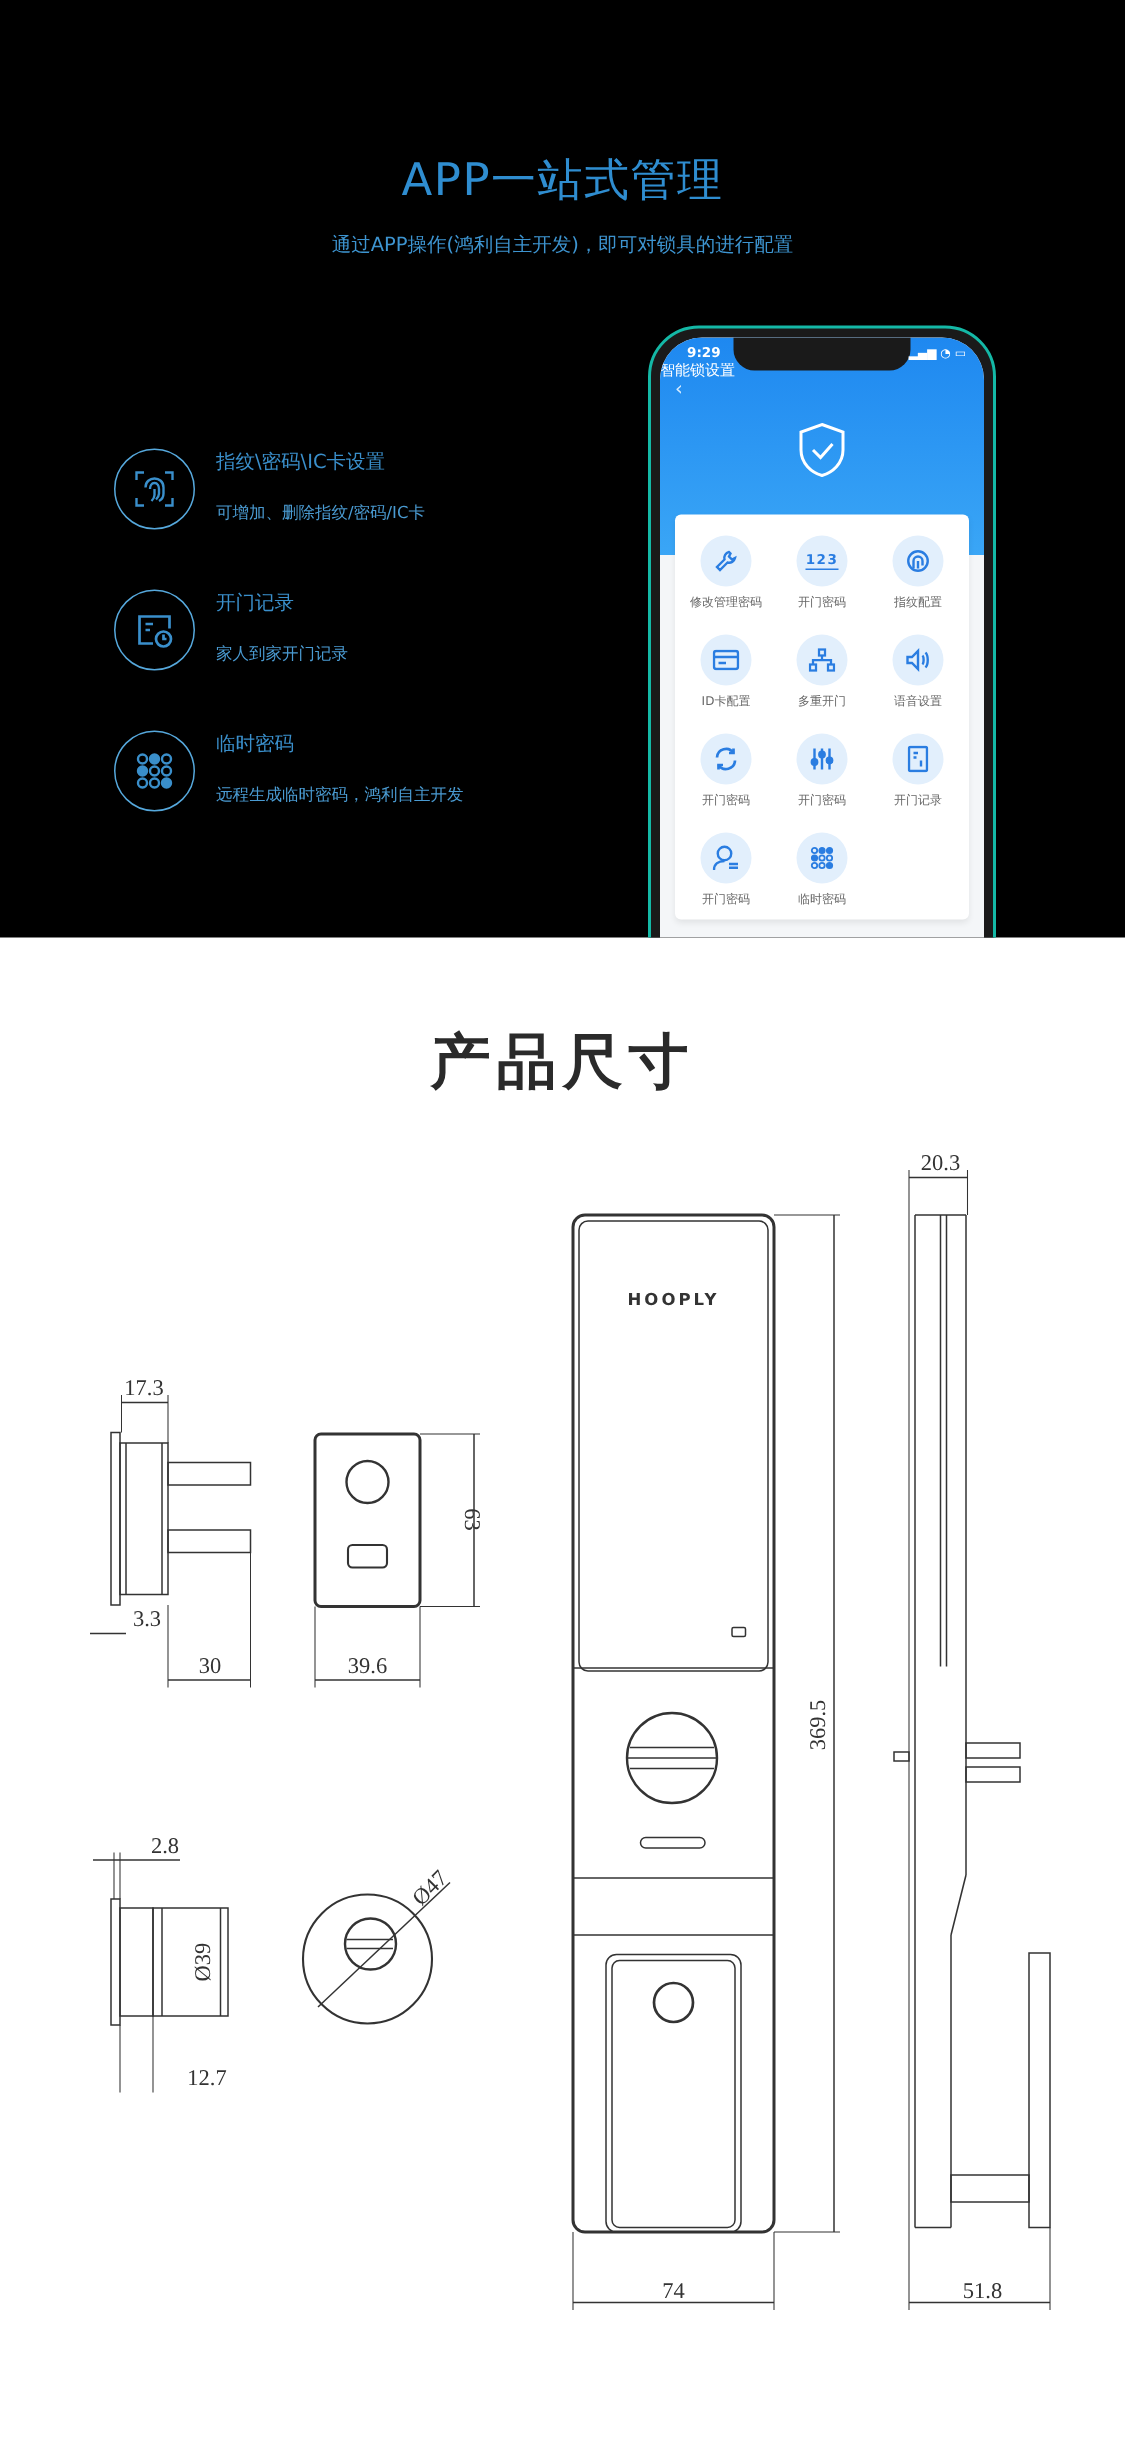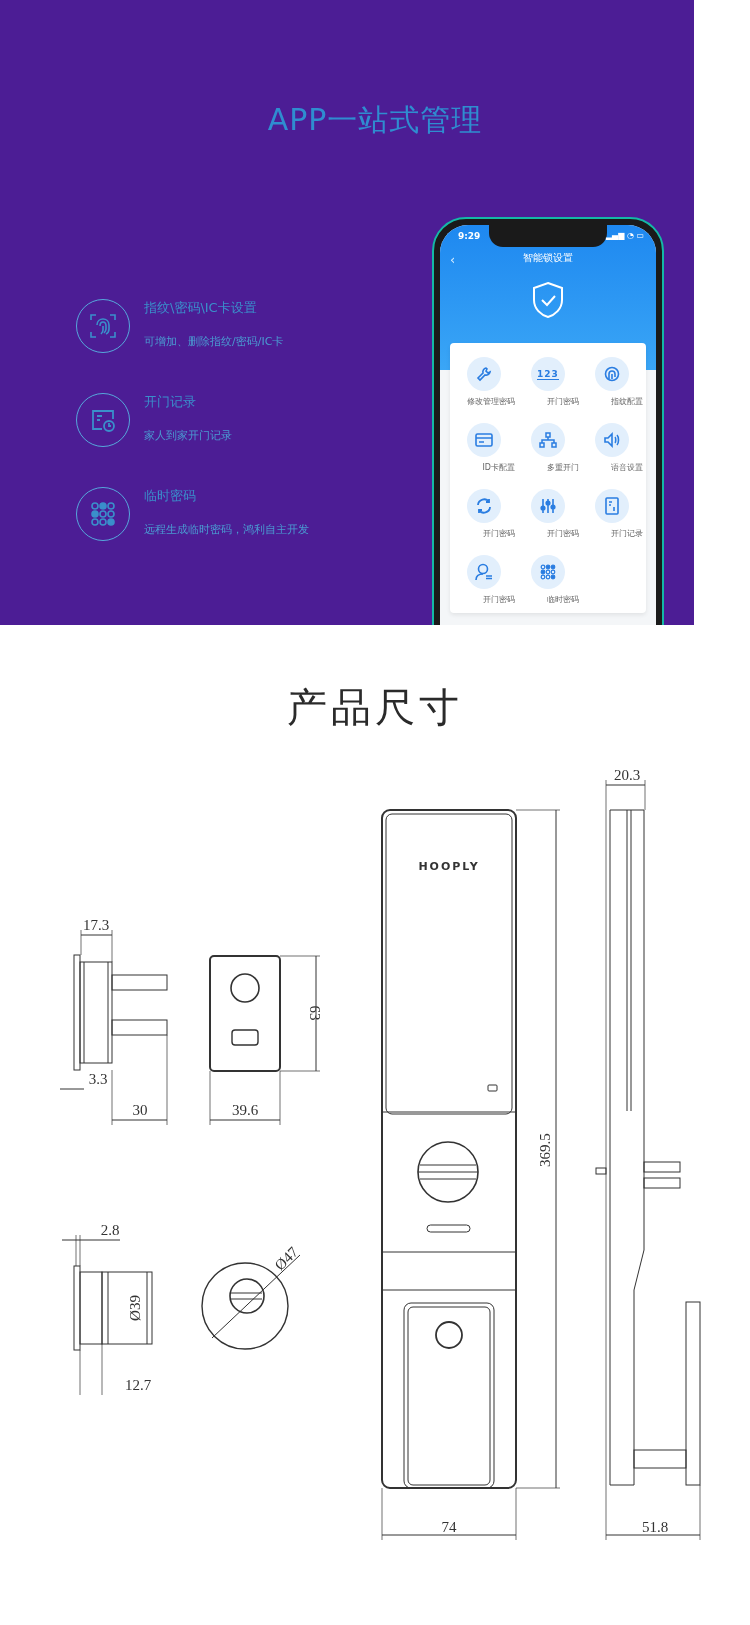--- a/index.html
+++ b/index.html
@@ -1,44 +1,45 @@
 <!DOCTYPE html>
 <html><head>
 <meta charset="utf-8">
 <style>
 *{margin:0;padding:0;box-sizing:border-box;}
 body{width:750px;height:1625px;background:#fff;font-family:"DejaVu Sans","Liberation Sans",sans-serif;overflow:hidden;position:relative;}
-.top{position:absolute;left:0;top:0;width:694px;height:625px;background:#4c1d95;overflow:hidden;}
+.top{position:absolute;left:0;top:0;width:750px;height:625px;background:#000000;overflow:hidden;}
 .title{position:absolute;top:100px;left:0;width:750px;text-align:center;font-size:30px;color:#2f8dd0;letter-spacing:1px;}
 .subtitle{position:absolute;top:154px;left:0;width:750px;text-align:center;font-size:13px;color:#3d94d0;}
 .feat{position:absolute;left:76px;width:320px;height:60px;}
 .feat .ic{position:absolute;left:0;top:0;width:54px;height:54px;border:1.5px solid #56a8dc;border-radius:50%;display:flex;align-items:center;justify-content:center;}
 .feat .h{position:absolute;left:68px;top:0;font-size:13px;color:#3a8fcb;white-space:nowrap;}
 .feat .d{position:absolute;left:68px;top:35px;font-size:11px;color:#4a9bd2;white-space:nowrap;}
 .phone{position:absolute;left:432px;top:217px;width:232px;height:440px;border-radius:34px;background:#1a1a1a;border:2px solid #14b8a6;}
 .screen{position:absolute;left:6px;top:6px;right:6px;bottom:0;border-radius:28px 28px 0 0;background:#f4f6f8;overflow:hidden;}
 .screen .bluehead{position:absolute;left:0;top:0;width:100%;height:145px;background:linear-gradient(180deg,#1e88f0,#3aa6f6);}
 .notch{position:absolute;left:50%;top:0;transform:translateX(-50%);width:118px;height:22px;background:#1a1a1a;border-radius:0 0 14px 14px;}
 .stime{position:absolute;left:18px;top:6px;font-size:9px;color:#fff;font-weight:bold;}
 .sicons{position:absolute;right:12px;top:6px;font-size:8px;color:#fff;}
-.navtitle{position:absolute;top:26px;left:0;width:100%;text-align:center;font-size:10px;color:#fff;}
+.navtitle{position:absolute;top:15px;left:0;width:100%;font-size:10px;color:#fff;}
 .back{position:absolute;left:10px;top:27px;font-size:13px;color:#d6ecff;}
 .shield{position:absolute;left:50%;top:56px;transform:translateX(-50%);}
 .card{position:absolute;left:10px;top:118px;width:196px;height:270px;background:#fff;border-radius:4px;box-shadow:0 2px 4px rgba(0,0,0,0.08);}
 .cell{position:absolute;width:62px;text-align:center;}
 .cell .circ{width:34px;height:34px;border-radius:50%;background:#e2effc;margin:0 auto;display:flex;align-items:center;justify-content:center;color:#2a7de1;font-size:12px;font-weight:bold;}
-.cell .lbl{font-size:8px;color:#666;margin-top:5px;white-space:nowrap;text-align:right;}
-.sec2{position:absolute;top:680px;left:0;width:750px;text-align:center;font-size:40px;color:#2a2a2a;letter-spacing:4px;}
+.cell .lbl{font-size:8px;color:#666;margin-top:5px;white-space:nowrap;}
+.sec2{position:absolute;top:680px;left:0;width:750px;text-align:center;font-size:40px;color:#2a2a2a;letter-spacing:4px;font-weight:bold;}
 svg text{font-family:"Liberation Serif","DejaVu Serif",serif;}
 </style>
 </head>
 <body>
 
 <div class="top">
   <div class="title">APP一站式管理</div>
+  <div class="subtitle">通过APP操作(鸿利自主开发)，即可对锁具的进行配置</div>
 
   <div class="feat" style="top:299px;">
     <div class="ic">
       <svg width="30" height="30" viewBox="0 0 30 30" fill="none" stroke="#3a8fcb" stroke-width="1.6">
         <path d="M3 9V4h5M22 4h5v5M27 21v5h-5M8 26H3v-5"></path>
         <path d="M9 14c0-4 3-6 6-6s6 2 6 6v4c0 2-1 4-3 5"></path>
         <path d="M12 15c0-2 1-4 3-4s3 2 3 4v3c0 2-1 3-2 4"></path>
         <path d="M15 15v4c0 1-1 3-2 4"></path>
       </svg>
     </div>

